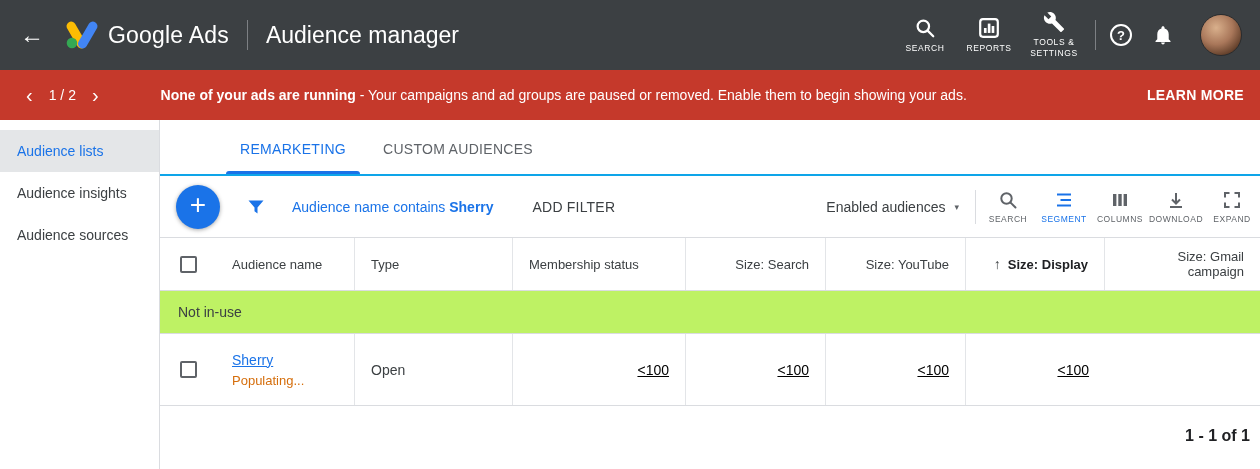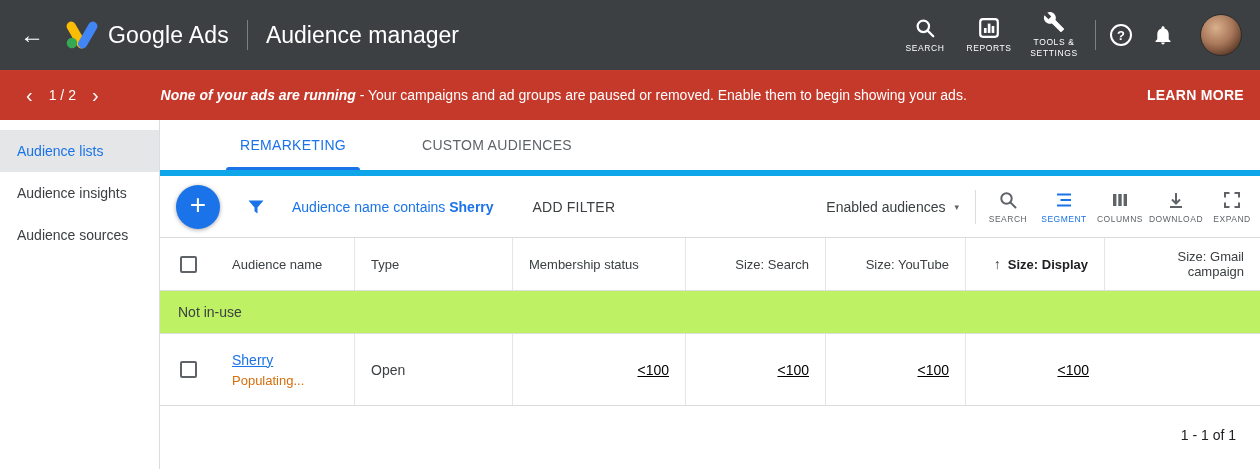--- a/index.html
+++ b/index.html
@@ -38,35 +38,35 @@
   }
   
   .banner {
     height:50px; background:#c5392b; color:#fff;
     display:flex; align-items:center; font-size:14px;
   }
   .banner-pager { display:flex; align-items:center; gap:16px; padding:0 28px 0 26px; }
   .banner-chevron { font-size:20px; line-height:1; cursor:pointer; color:#fff; }
   .banner-count { font-size:14px; }
   .banner-msg { margin-left:34px; }
-  .banner-msg b { font-weight:700;font-style:italic; }
+  .banner-msg b { font-weight:700; }
   .banner-action {
     margin-left:auto; margin-right:16px; font-weight:700; font-size:14px;
     letter-spacing:.3px; cursor:pointer; white-space:nowrap;
   }
   
   .content { display:flex; height:349px; }
   .sidebar { width:160px; border-right:1px solid #dadce0; padding-top:10px; flex:none; }
   .side-item { padding:13px 17px; font-size:14px; color:#3c4043; cursor:pointer; }
   .side-item.active { background:#e4e6e8; color:#1a73e8; }
   .main { flex:1; display:flex; flex-direction:column; min-width:0; }
   
   .tabs {
-    height:56px; display:flex; align-items:flex-end; padding-left:80px; gap:76px;
-    border-bottom:6px solid #0ea5e9;
+    height:56px; display:flex; align-items:flex-end; padding-left:80px; gap:37px;
+    border-bottom:2px solid #0ea5e9;
   }
   .tab {
     position:relative; padding-bottom:17px; font-size:14px; font-weight:500;
     letter-spacing:.3px; color:#5f6368; cursor:pointer;
   }
   .tab.active { color:#1a73e8; }
   .tab.active::after {
     content:""; position:absolute; left:-14px; right:-14px; bottom:0;
     height:3px; background:#1a73e8; border-radius:3px 3px 0 0;
   }
@@ -120,21 +120,21 @@
   }
   .td:last-child { border-right:none; }
   .td.num { align-items:flex-end; }
   .num-link { text-decoration:underline; color:#000000; cursor:pointer; }
   .link-name { color:#1a73e8; text-decoration:underline; font-size:14px; cursor:pointer; }
   .populating { color:#d56e0c; font-size:13px; margin-top:5px; }
   .type-main { font-size:14px; color:#3c4043; }
   .type-sub { font-size:13px; color:#80868b; margin-top:3px; line-height:1.35; }
   .table-footer {
     flex:1; display:flex; justify-content:flex-end; align-items:flex-start;
-    padding:21px 24px 0 0; font-size:14px; font-weight:400; color:#202124;
+    padding:21px 10px 0 0; font-size:16px; font-weight:700; color:#202124;
   }
   svg { display:block; }
 </style>
 </head>
 <body>
 
 <div class="topbar">
   <span class="back-arrow">←</span>
   <div class="logo">
     <svg width="32" height="28" viewBox="0 0 28 24">

